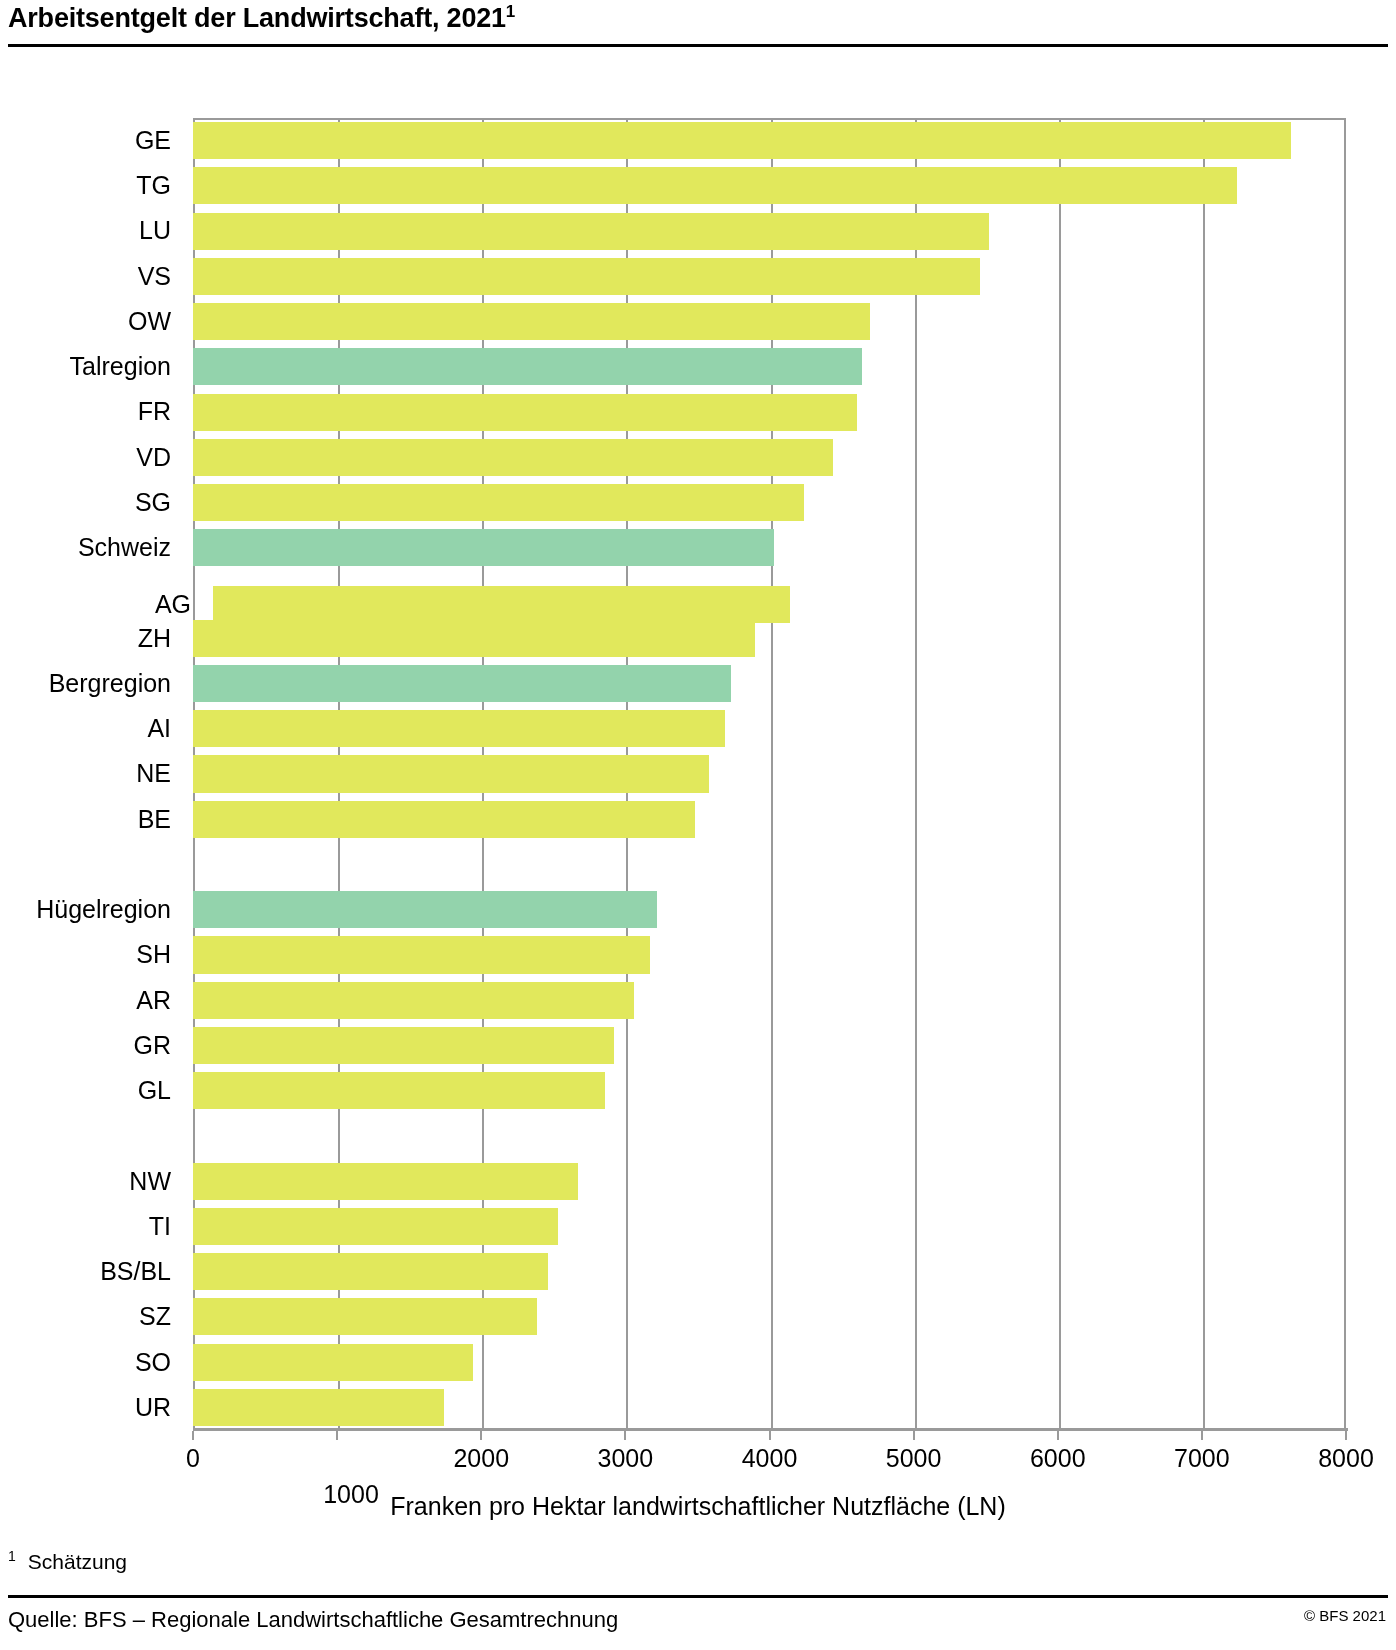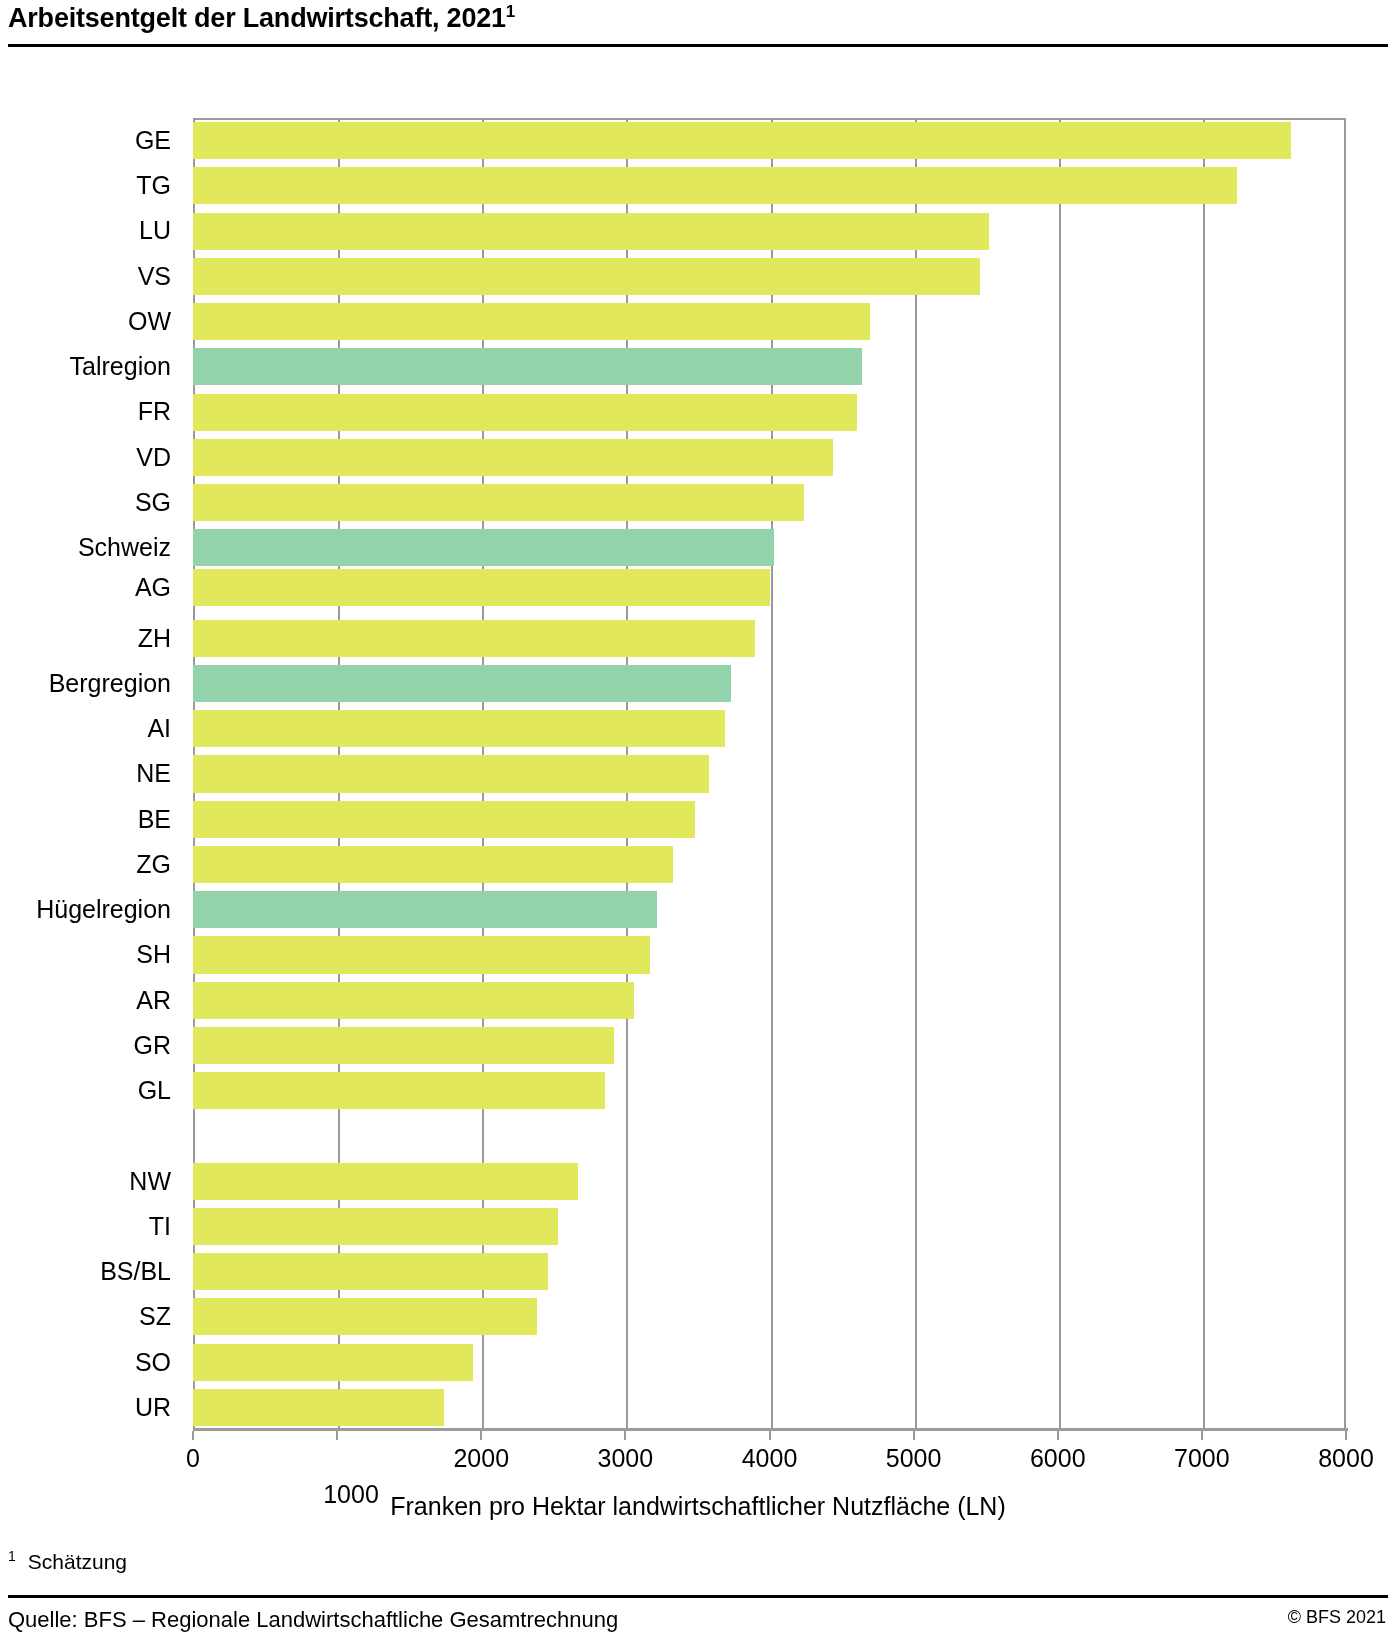--- a/index.html
+++ b/index.html
@@ -131,21 +131,21 @@
   }
   .source {
     position:absolute;
     left: 8px; top: 1607px;
     font-size: 22px;
     white-space:nowrap;
   }
   .copyright {
     position:absolute;
     right: 10px; top: 1607px;
-    font-size: 18px;
+    font-size: 15px;
     white-space:nowrap;
   }
 </style>
 </head>
 <body>
 
 <div class="page">
 
   <div class="title"><span>Arbeitsentgelt der Landwirtschaft, 2021</span><sup>1</sup></div>
   <div class="title-rule"></div>
@@ -198,21 +198,21 @@
           <div class="bar" title="VD: 4440" style="height: 37.0979px; top: 4.07172px; width: 639.915px; background: rgb(225, 232, 92);"></div>
         </div>
         <div class="row" style="top: 361.931px; height: 45.2414px;">
           <div class="ylabel" style="line-height: 45.2414px;">SG</div>
           <div class="bar" title="SG: 4240" style="height: 37.0979px; top: 4.07172px; width: 611.09px; background: rgb(225, 232, 92);"></div>
         </div>
         <div class="row" style="top: 407.172px; height: 45.2414px;">
           <div class="ylabel" style="line-height: 45.2414px;">Schweiz</div>
           <div class="bar" title="Schweiz: 4030" style="height: 37.0979px; top: 4.07172px; width: 580.824px; background: rgb(147, 211, 172);"></div>
         </div>
-        <div class="row" style="top: 447px; height: 45.2414px;">
+        <div class="row" style="top: 464px; height: 45.2414px; margin-left: 20px;">
           <div class="ylabel" style="line-height: 45.2414px;">AG</div>
           <div class="bar" title="AG: 4000" style="height: 37.0979px; top: 4.07172px; width: 576.5px; background: rgb(225, 232, 92);"></div>
         </div>
         <div class="row" style="top: 497.655px; height: 45.2414px;">
           <div class="ylabel" style="line-height: 45.2414px;">ZH</div>
           <div class="bar" title="ZH: 3900" style="height: 37.0979px; top: 4.07172px; width: 562.087px; background: rgb(225, 232, 92);"></div>
         </div>
         <div class="row" style="top: 542.897px; height: 45.2414px;">
           <div class="ylabel" style="line-height: 45.2414px;">Bergregion</div>
           <div class="bar" title="Bergregion: 3730" style="height: 37.0979px; top: 4.07172px; width: 537.586px; background: rgb(147, 211, 172);"></div>
@@ -221,24 +221,20 @@
           <div class="ylabel" style="line-height: 45.2414px;">AI</div>
           <div class="bar" title="AI: 3690" style="height: 37.0979px; top: 4.07172px; width: 531.821px; background: rgb(225, 232, 92);"></div>
         </div>
         <div class="row" style="top: 633.379px; height: 45.2414px;">
           <div class="ylabel" style="line-height: 45.2414px;">NE</div>
           <div class="bar" title="NE: 3580" style="height: 37.0979px; top: 4.07172px; width: 515.967px; background: rgb(225, 232, 92);"></div>
         </div>
         <div class="row" style="top: 678.621px; height: 45.2414px;">
           <div class="ylabel" style="line-height: 45.2414px;">BE</div>
           <div class="bar" title="BE: 3480" style="height: 37.0979px; top: 4.07172px; width: 501.555px; background: rgb(225, 232, 92);"></div>
-        </div>
-        <div class="row" style="top: 723.862px; height: 45.2414px;">
-          <div class="ylabel" style="line-height: 45.2414px;">ZG</div>
-          <div class="bar" title="ZG: 3330" style="height: 37.0979px; top: 4.07172px; width: 479.936px; background: rgb(225, 232, 92);"></div>
         </div>
         <div class="row" style="top: 769.103px; height: 45.2414px;">
           <div class="ylabel" style="line-height: 45.2414px;">Hügelregion</div>
           <div class="bar" title="Hügelregion: 3220" style="height: 37.0979px; top: 4.07172px; width: 464.082px; background: rgb(147, 211, 172);"></div>
         </div>
         <div class="row" style="top: 814.345px; height: 45.2414px;">
           <div class="ylabel" style="line-height: 45.2414px;">SH</div>
           <div class="bar" title="SH: 3170" style="height: 37.0979px; top: 4.07172px; width: 456.876px; background: rgb(225, 232, 92);"></div>
         </div>
         <div class="row" style="top: 859.586px; height: 45.2414px;">

